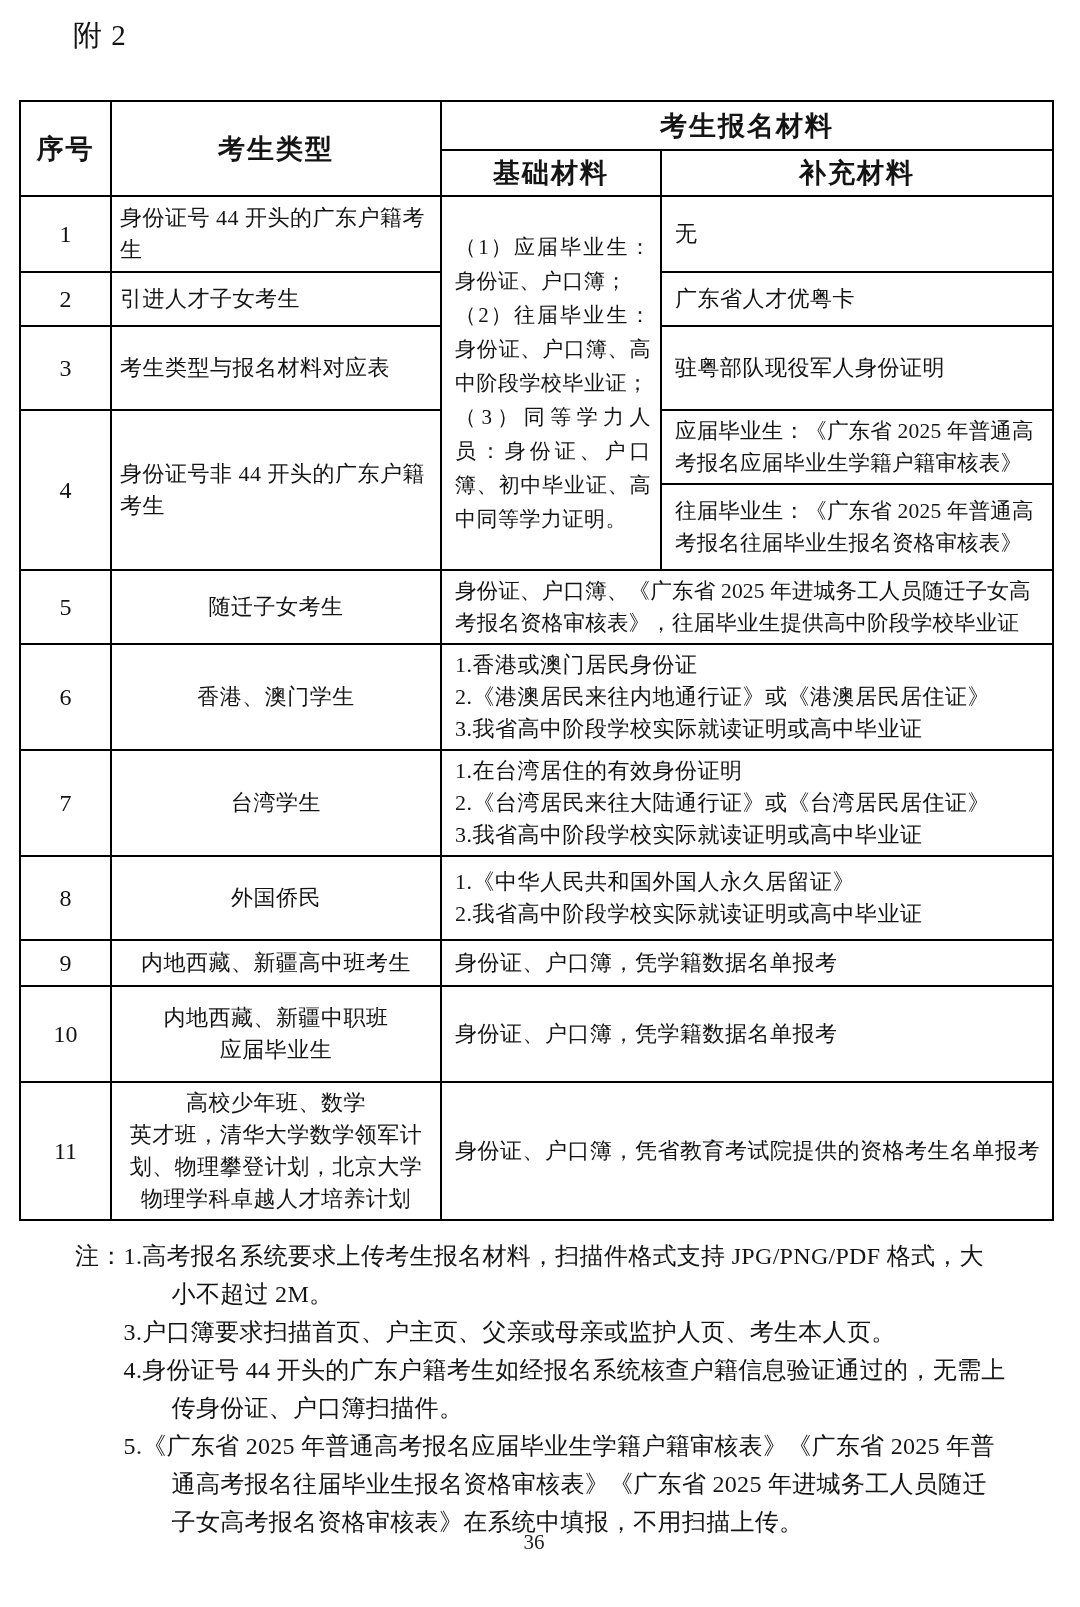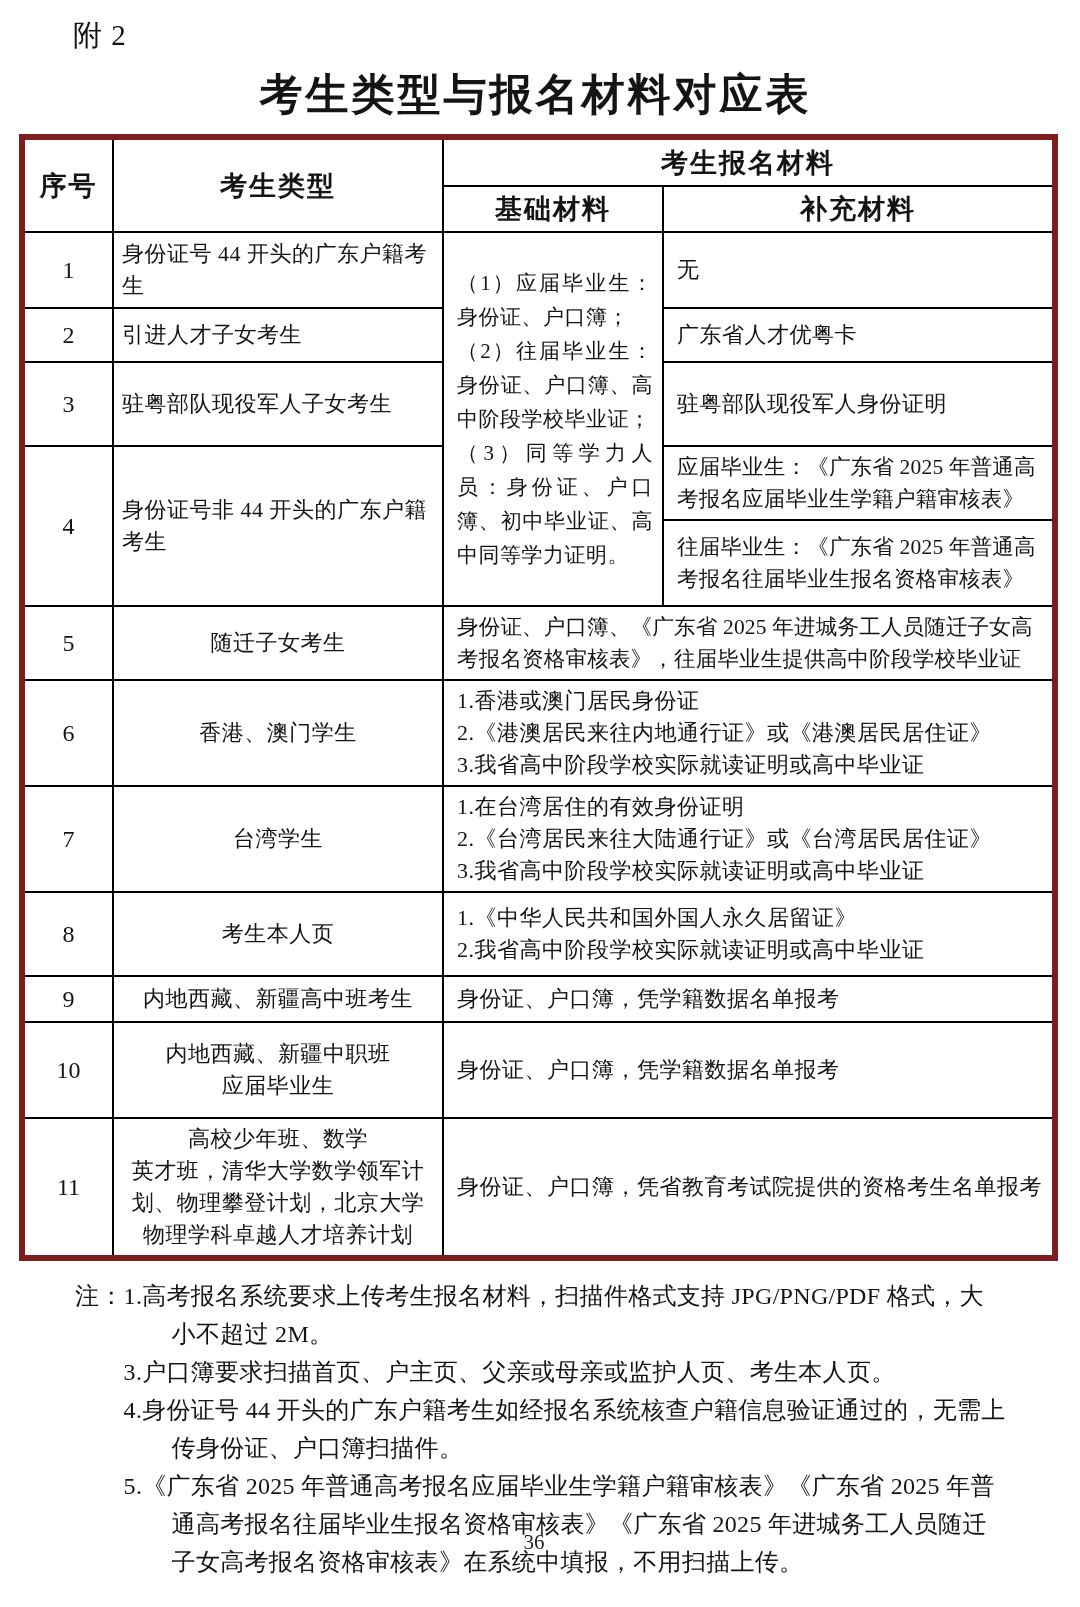--- a/index.html
+++ b/index.html
@@ -21,25 +21,25 @@
   }
   .doc-title{
     margin:10px 0 0 0;
     text-align:center;
     font-size:43px;
     font-weight:bold;
     letter-spacing:3px;
     font-family:"Liberation Serif","DejaVu Serif",serif;
   }
   table.materials{
-    margin-top:10px;
+    margin-top:44px;
     border-collapse:collapse;
     table-layout:fixed;
     width:1033px;
-    border:6px solid #7f1d1d;
+    border:2px solid #7f1d1d;
   }
   col.c-seq{width:91px;}
   col.c-type{width:330px;}
   col.c-basic{width:220px;}
   col.c-supp{width:392px;}
   td{
     border:2px solid #000;
     vertical-align:middle;
     font-size:22px;
     line-height:32px;
@@ -111,21 +111,20 @@
     color:#222;
   }
 </style>
 </head>
 <body>
 
 <div class="page">
 
   <div class="attachment">附 2</div>
 
-  <h1 class="doc-title">考生类型与报名材料对应表</h1>
 
   <table class="materials">
     <colgroup>
       <col class="c-seq">
         <col class="c-type">
         <col class="c-basic">
         <col class="c-supp">
     </colgroup>
     <tbody>
       <tr class="h1">
@@ -146,21 +145,21 @@
 （3）同等学力人员：身份证、户口簿、初中毕业证、高中同等学力证明。</td>
         <td class="mat">无</td>
       </tr>
       <tr class="r2">
         <td class="seq">2</td>
         <td class="type-left">引进人才子女考生</td>
         <td class="mat">广东省人才优粤卡</td>
       </tr>
       <tr class="r3">
         <td class="seq">3</td>
-        <td class="type-left">驻粤部队现役军人子女考生</td>
+        <td class="type-left">考生类型与报名材料对应表</td>
         <td class="mat">驻粤部队现役军人身份证明</td>
       </tr>
       <tr class="r4a">
         <td class="seq" rowspan="2">4</td>
         <td class="type-left" rowspan="2">身份证号非 44 开头的广东户籍考生</td>
         <td class="mat tight">应届毕业生：《广东省 2025 年普通高考报名应届毕业生学籍户籍审核表》</td>
       </tr>
       <tr class="r4b">
         <td class="mat tight">往届毕业生：《广东省 2025 年普通高考报名往届毕业生报名资格审核表》</td>
       </tr>
@@ -179,21 +178,21 @@
       </tr>
       <tr class="r7">
         <td class="seq">7</td>
         <td class="type-center">台湾学生</td>
         <td class="mat" colspan="2">1.在台湾居住的有效身份证明
 2.《台湾居民来往大陆通行证》或《台湾居民居住证》
 3.我省高中阶段学校实际就读证明或高中毕业证</td>
       </tr>
       <tr class="r8">
         <td class="seq">8</td>
-        <td class="type-center">考生本人页</td>
+        <td class="type-center">外国侨民</td>
         <td class="mat" colspan="2">1.《中华人民共和国外国人永久居留证》
 2.我省高中阶段学校实际就读证明或高中毕业证</td>
       </tr>
       <tr class="r9">
         <td class="seq">9</td>
         <td class="type-center">内地西藏、新疆高中班考生</td>
         <td class="mat" colspan="2">身份证、户口簿，凭学籍数据名单报考</td>
       </tr>
       <tr class="r10">
         <td class="seq">10</td>

